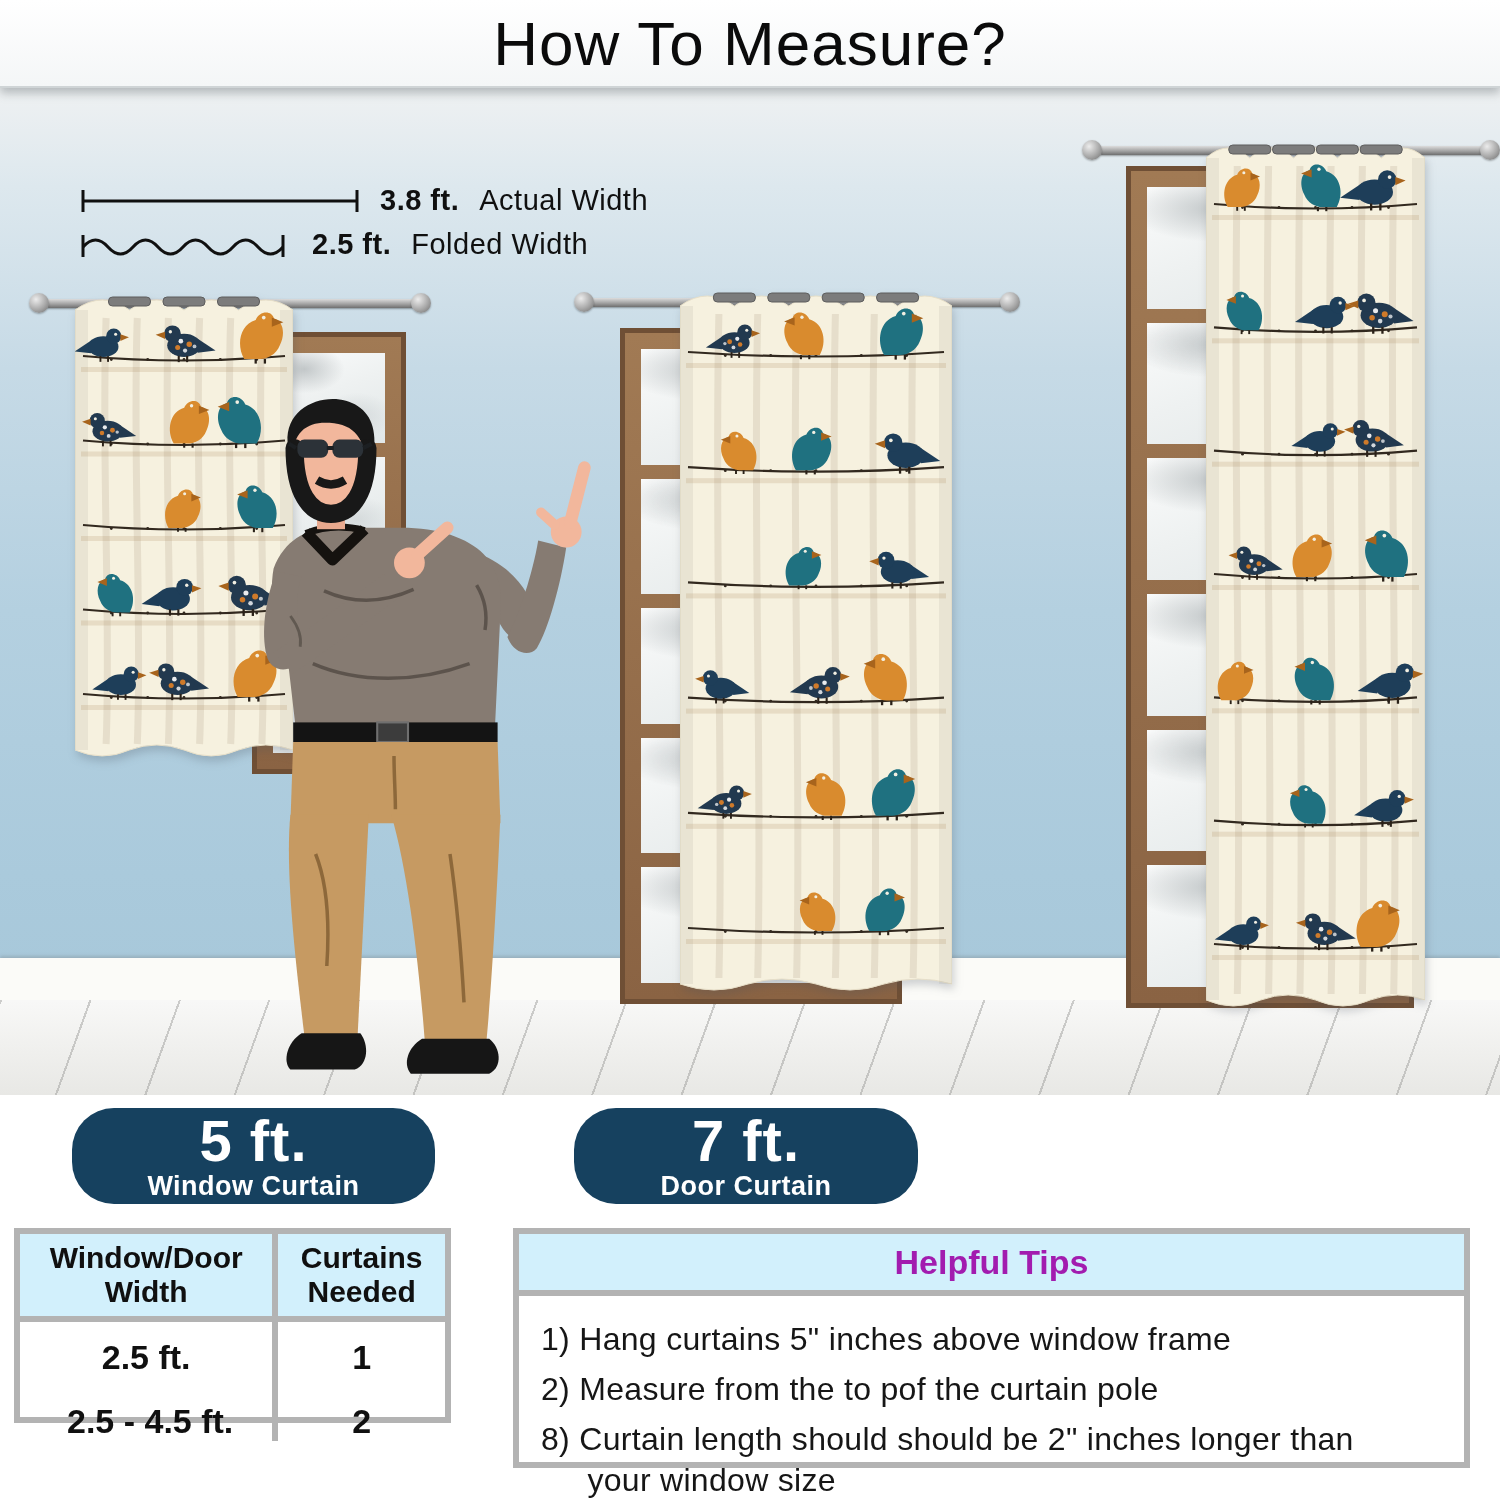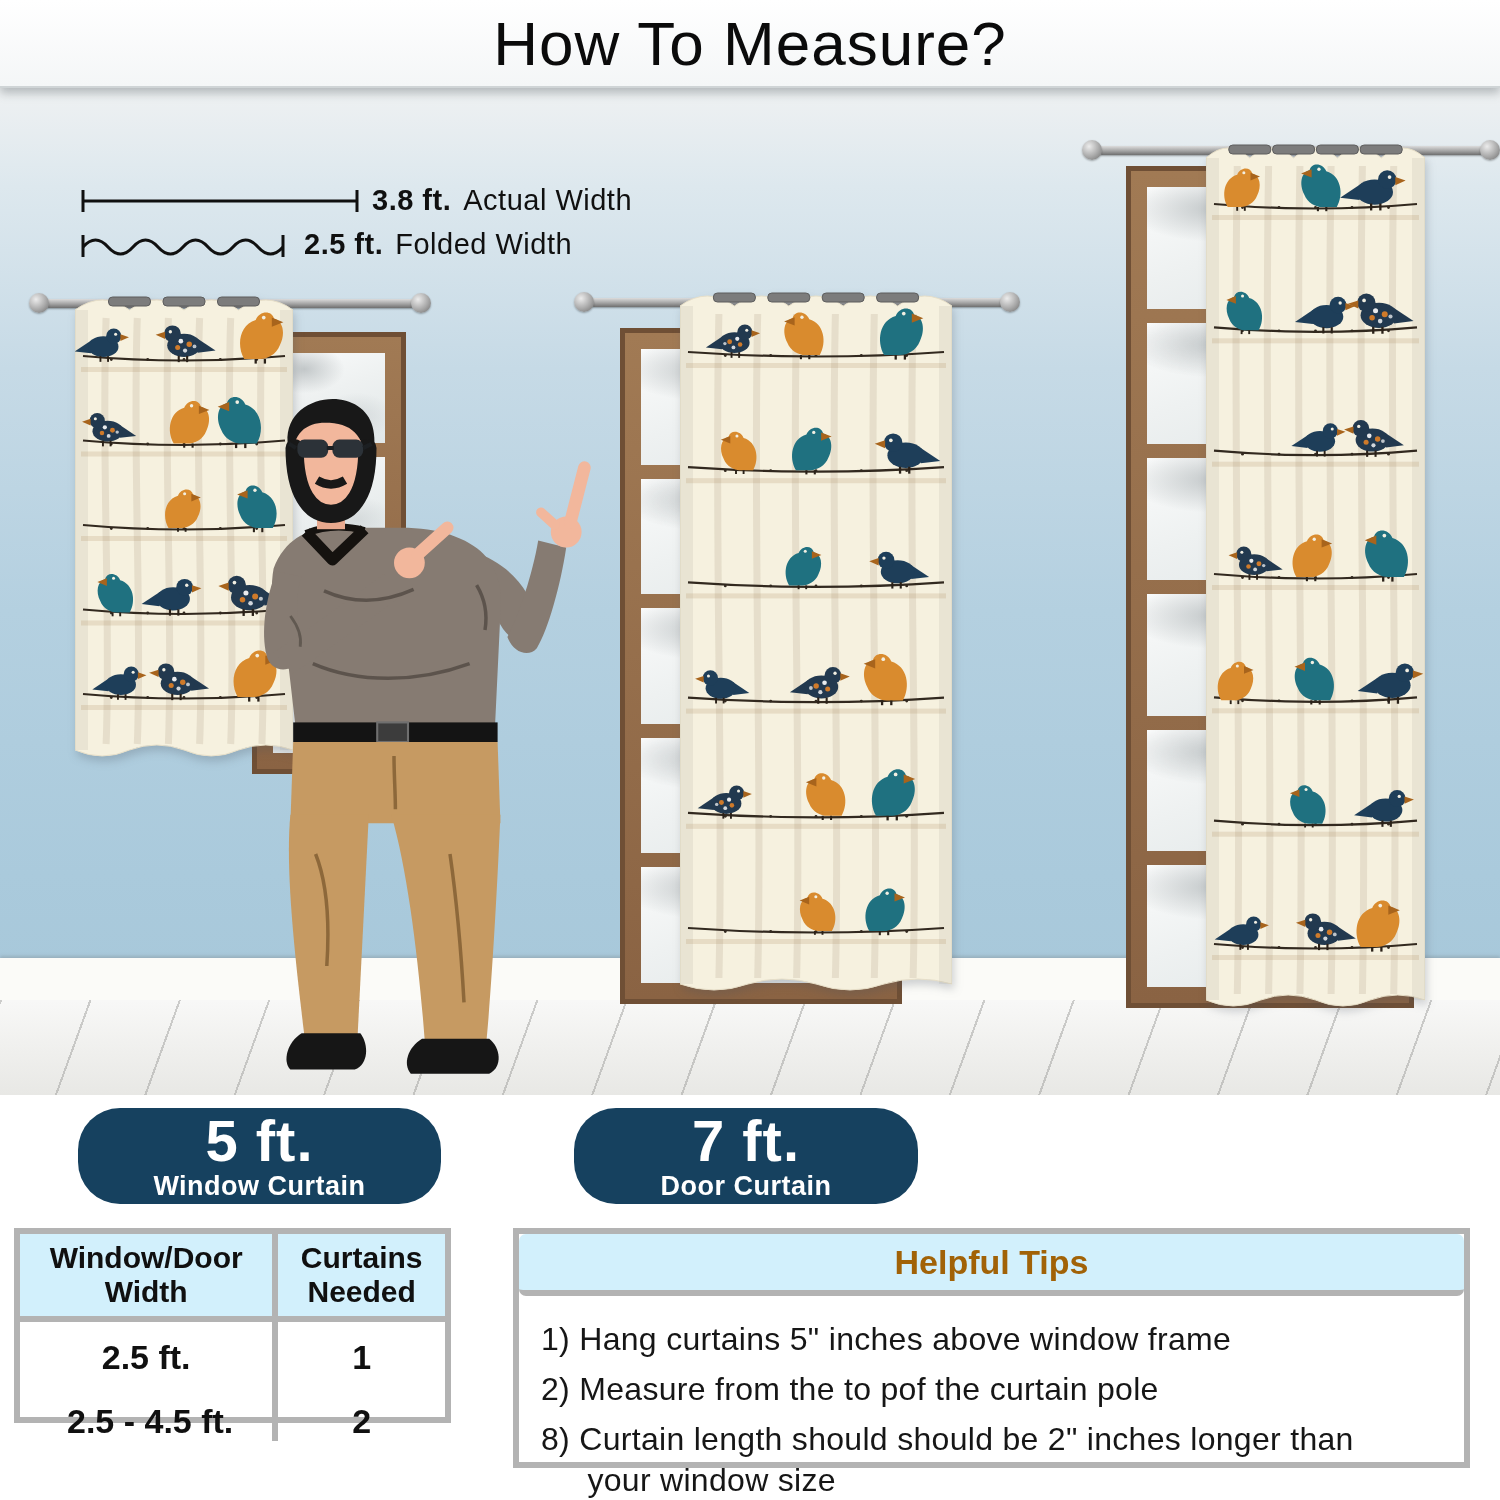--- a/index.html
+++ b/index.html
@@ -12,21 +12,21 @@
 
   
   .scene{position:absolute;left:0;top:86px;width:1500px;height:1009px;overflow:hidden;}
   .wall{position:absolute;inset:0;background:linear-gradient(180deg,#eff1f2 0%,#dde8ee 10%,#c6dae6 28%,#b4d0e0 52%,#aacadc 78%,#a5c6d8 100%);}
   .baseboard{position:absolute;left:0;top:872px;width:1500px;height:42px;background:#fbfbf8;box-shadow:0 -2px 3px rgba(120,130,135,.35);}
   .floor{position:absolute;left:0;top:914px;width:1500px;height:95px;background:
       repeating-linear-gradient(110deg, rgba(150,150,148,.45) 0 2px, rgba(0,0,0,0) 2px 84px),
       linear-gradient(180deg,#f8f8f7,#e8e8e5);}
 
   
-  .measure{position:absolute;display:flex;align-items:center;gap:12px;z-index:7;color:#101010;}
+  .measure{position:absolute;display:flex;align-items:center;gap:20px;z-index:7;color:#101010;}
   .measure svg{display:block;}
   .m-val{font-size:29px;font-weight:800;letter-spacing:.5px;}
   .m-label{font-size:29px;font-weight:400;letter-spacing:.5px;}
   .measure-actual{left:80px;top:98px;}
   .measure-folded{left:80px;top:142px;}
 
   
   .window{position:absolute;box-sizing:border-box;background:linear-gradient(#a17a54,#8a6343);border:5px solid #6f4f35;padding:16px;display:flex;flex-direction:column;gap:14px;z-index:2;}
   .pane{flex:1;position:relative;background:linear-gradient(160deg,#fafbfb 0%,#eef1f1 45%,#e1e7e8 100%);overflow:hidden;}
   .pane::after{content:"";position:absolute;inset:0;background:
@@ -40,32 +40,32 @@
   .rod .fr{right:-16px;}
 
   .curtain{position:absolute;z-index:4;filter:drop-shadow(2px 5px 4px rgba(70,80,90,.25));}
   .man{position:absolute;z-index:6;}
 
   
   .bottom{position:absolute;left:0;top:1095px;width:1500px;height:405px;background:#ffffff;}
   .badge{position:absolute;top:13px;height:96px;border-radius:42px;background:#16415f;color:#fff;display:flex;flex-direction:column;align-items:center;justify-content:center;line-height:1;}
   .badge .b-size{font-size:58px;font-weight:800;letter-spacing:1px;}
   .badge .b-label{font-size:27px;font-weight:700;margin-top:3px;letter-spacing:.5px;}
-  .badge-1{left:78px;width:363px;}
+  .badge-1{left:72px;width:363px;}
   .badge-2{left:574px;width:344px;}
   .badge-3{left:1057px;width:340px;}
 
   .size-table{position:absolute;left:14px;top:133px;width:437px;height:195px;box-sizing:border-box;border:6px solid #b3b3b3;background:#fff;display:grid;grid-template-columns:1.55fr 1fr;grid-template-rows:88px 70px 1fr;}
   .size-table .cell{display:flex;align-items:center;justify-content:center;text-align:center;color:#101010;}
   .size-table .hdr{background:#d2f0fc;font-size:30px;font-weight:800;border-bottom:6px solid #b3b3b3;line-height:1.15;}
   .size-table .c1{border-right:6px solid #b3b3b3;}
   .size-table .val{font-size:34px;font-weight:800;}
 
   .tips{position:absolute;left:513px;top:133px;width:957px;height:240px;box-sizing:border-box;border:6px solid #b3b3b3;background:#fff;}
-  .tips-header{height:56px;background:#d2f0fc;border-bottom:6px solid #b3b3b3;display:flex;align-items:center;justify-content:center;font-size:34px;font-weight:800;color:#a16207;border-radius:7px;}
+  .tips-header{height:56px;background:#d2f0fc;border-bottom:6px solid #b3b3b3;display:flex;align-items:center;justify-content:center;font-size:34px;font-weight:800;color:#a21caf;}
   .tips-body{padding:14px 70px 10px 22px;}
   .tips-body .tip{font-size:32px;color:#161616;margin:9px 0;letter-spacing:.3px;padding-left:1.45em;text-indent:-1.45em;line-height:1.28;}
 </style>
 </head>
 <body>
 
 <div class="page">
 
   <header class="title-bar">
     <h1>How To Measure?</h1>

